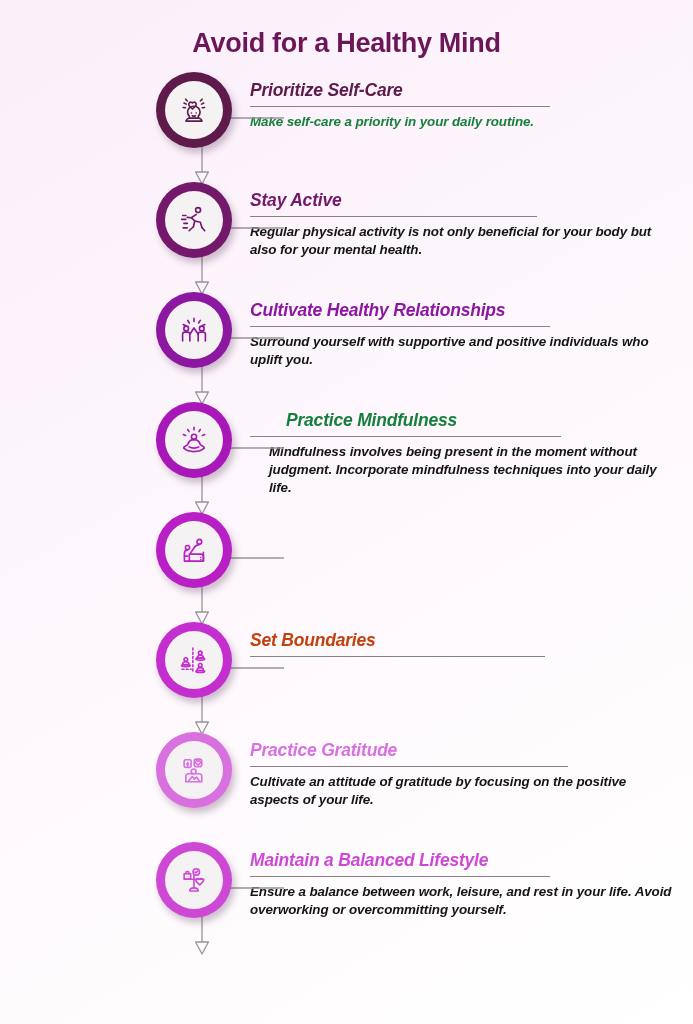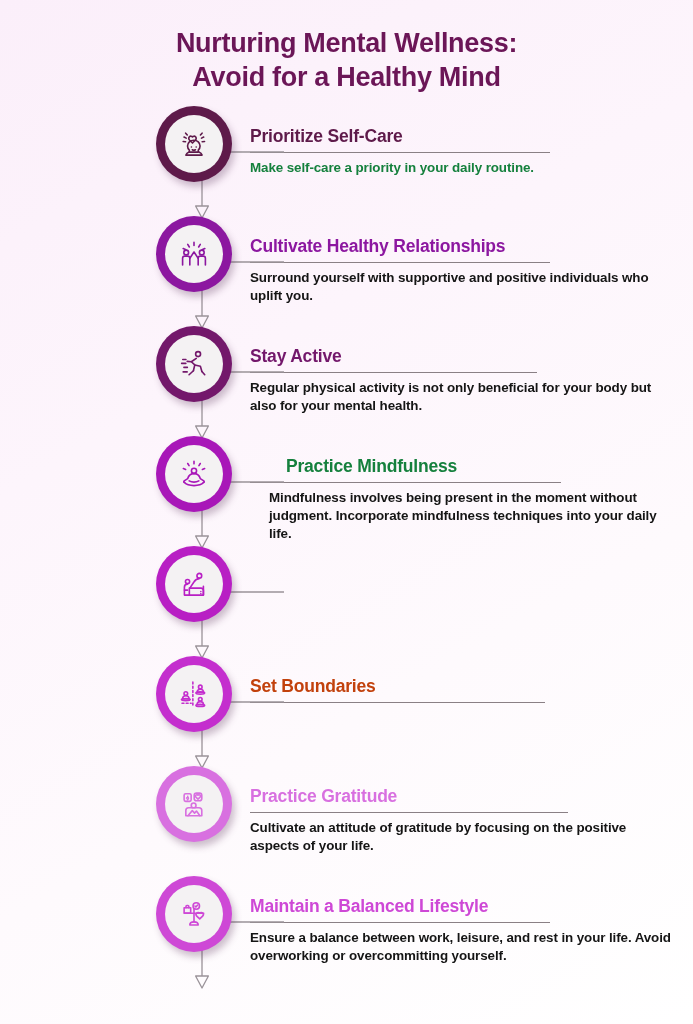--- a/index.html
+++ b/index.html
@@ -72,22 +72,23 @@
     height: 92px;
     z-index: 1;
     pointer-events: none;
   }
   .connector svg { display: block; overflow: visible; }
 
   
   .body {
     position: absolute;
     left: 250px;
-    top: 20px;
+    top: 8px;
     right: 18px;
+    font-style: italic;
   }
   .heading {
     font-size: 17.5px;
     font-weight: bold;
     line-height: 1.2;
     letter-spacing: -0.2px;
     white-space: nowrap;
   }
   .rule {
     height: 1px;
@@ -102,21 +103,20 @@
     line-height: 1.33;
     letter-spacing: -0.1px;
   }
 </style>
 </head>
 <body>
 
 <div class="page">
 
   <div class="title">
-    <span class="title-line">Nurturing Mental Wellness:</span>
     <span class="title-line">Avoid for a Healthy Mind</span>
   </div>
 
   <div class="steps">
       <div class="step">
         <div class="node" style="background: rgb(94, 26, 74);">
           <div class="node-inner" style="color: rgb(94, 26, 74);">
             <svg viewBox="0 0 40 40" fill="none" stroke="currentColor" stroke-width="1.7" stroke-linecap="round" stroke-linejoin="round">
         <path d="M15.2 15.8c-.9-1-1-2.6.1-3.5 1-.9 2.4-.6 3.1.3.7-.9 2.1-1.2 3.1-.3 1.1.9 1 2.5.1 3.5l-3.2 3.2z"></path>
         <path d="M13.2 22.2c0-3.6 2.9-6.2 6.6-6.2s6.6 2.6 6.6 6.2c0 2.2-1 3.4-1.9 4.2v2.1h-9.4v-2.1c-.9-.8-1.9-2-1.9-4.2z"></path>
@@ -134,20 +134,46 @@
         <path d="M9.6 56 L22.4 56 L16 68 Z" fill="none" stroke="#9a9399" stroke-width="1.3" stroke-linejoin="round"></path>
       </svg>
         </div>
         <div class="body">
           <div class="heading" style="color: rgb(94, 26, 74);">Prioritize Self-Care</div>
           <div class="rule" style="width: 300px; background: rgb(138, 128, 133);"></div>
           <div class="desc" style="color: #15803d;">Make self-care a priority in your daily routine.</div>
         </div>
       </div>
       <div class="step">
+        <div class="node" style="background: rgb(115, 24, 107);">
+          <div class="node-inner" style="color: rgb(115, 24, 107);">
+            <svg viewBox="0 0 40 40" fill="none" stroke="currentColor" stroke-width="1.7" stroke-linecap="round" stroke-linejoin="round">
+        <circle cx="24.3" cy="9.6" r="2.6"></circle>
+        <path d="M22.4 14.1l-5.2 3.5 3.6 3.4-1.4 6.1"></path>
+        <path d="M20.8 21l5.9 1.3 1.6 5.6"></path>
+        <path d="M17.2 17.6l-4.4-.4"></path>
+        <path d="M19.4 27.1l-4.6 4.2M28.3 27.9l3 3.4"></path>
+        <path d="M8.2 15.2h3.3M7 19.4h4.4M9.4 23.6h3.6M8.6 28.3h4.2"></path>
+      </svg>
+          </div>
+        </div>
+        <div class="connector">
+          <svg width="110" height="92" viewBox="0 0 110 92" fill="none">
+        <path d="M46 2 H98" stroke="#9a9399" stroke-width="1.3"></path>
+        <path d="M46 2 C 26 2, 16 14, 16 30 L16 56" stroke="#9a9399" stroke-width="1.3"></path>
+        <path d="M9.6 56 L22.4 56 L16 68 Z" fill="none" stroke="#9a9399" stroke-width="1.3" stroke-linejoin="round"></path>
+      </svg>
+        </div>
+        <div class="body">
+          <div class="heading" style="color: rgb(115, 24, 107);">Stay Active</div>
+          <div class="rule" style="width: 287px; background: rgb(138, 128, 133);"></div>
+          <div class="desc" style="color: rgb(21, 21, 21);">Regular physical activity is not only beneficial for your body but also for your mental health.</div>
+        </div>
+      </div>
+      <div class="step">
         <div class="node" style="background: rgb(140, 23, 160);">
           <div class="node-inner" style="color: rgb(140, 23, 160);">
             <svg viewBox="0 0 40 40" fill="none" stroke="currentColor" stroke-width="1.7" stroke-linecap="round" stroke-linejoin="round">
         <circle cx="11.8" cy="18.4" r="2.5"></circle>
         <circle cx="28.2" cy="18.4" r="2.5"></circle>
         <path d="M8 31.6v-7.1c0-1.3 1-2.3 2.3-2.3h3c1.3 0 2.3 1 2.3 2.3v7.1"></path>
         <path d="M24.4 31.6v-7.1c0-1.3 1-2.3 2.3-2.3h3c1.3 0 2.3 1 2.3 2.3v7.1"></path>
         <path d="M15.6 24.5l4.4-6.6 4.4 6.6"></path>
         <path d="M20 11v-3.2M15.1 12.6l-1.7-2.7M24.9 12.6l1.7-2.7M11.5 15.6l-2.9-1.4M28.5 15.6l2.9-1.4"></path>
       </svg>
@@ -157,46 +183,20 @@
           <svg width="110" height="92" viewBox="0 0 110 92" fill="none">
         <path d="M46 2 H98" stroke="#9a9399" stroke-width="1.3"></path>
         <path d="M46 2 C 26 2, 16 14, 16 30 L16 56" stroke="#9a9399" stroke-width="1.3"></path>
         <path d="M9.6 56 L22.4 56 L16 68 Z" fill="none" stroke="#9a9399" stroke-width="1.3" stroke-linejoin="round"></path>
       </svg>
         </div>
         <div class="body">
           <div class="heading" style="color: rgb(140, 23, 160);">Cultivate Healthy Relationships</div>
           <div class="rule" style="width: 300px; background: rgb(138, 128, 133);"></div>
           <div class="desc" style="color: rgb(21, 21, 21);">Surround yourself with supportive and positive individuals who uplift you.</div>
-        </div>
-      </div>
-      <div class="step">
-        <div class="node" style="background: rgb(115, 24, 107);">
-          <div class="node-inner" style="color: rgb(115, 24, 107);">
-            <svg viewBox="0 0 40 40" fill="none" stroke="currentColor" stroke-width="1.7" stroke-linecap="round" stroke-linejoin="round">
-        <circle cx="24.3" cy="9.6" r="2.6"></circle>
-        <path d="M22.4 14.1l-5.2 3.5 3.6 3.4-1.4 6.1"></path>
-        <path d="M20.8 21l5.9 1.3 1.6 5.6"></path>
-        <path d="M17.2 17.6l-4.4-.4"></path>
-        <path d="M19.4 27.1l-4.6 4.2M28.3 27.9l3 3.4"></path>
-        <path d="M8.2 15.2h3.3M7 19.4h4.4M9.4 23.6h3.6M8.6 28.3h4.2"></path>
-      </svg>
-          </div>
-        </div>
-        <div class="connector">
-          <svg width="110" height="92" viewBox="0 0 110 92" fill="none">
-        <path d="M46 2 H98" stroke="#9a9399" stroke-width="1.3"></path>
-        <path d="M46 2 C 26 2, 16 14, 16 30 L16 56" stroke="#9a9399" stroke-width="1.3"></path>
-        <path d="M9.6 56 L22.4 56 L16 68 Z" fill="none" stroke="#9a9399" stroke-width="1.3" stroke-linejoin="round"></path>
-      </svg>
-        </div>
-        <div class="body">
-          <div class="heading" style="color: rgb(115, 24, 107);">Stay Active</div>
-          <div class="rule" style="width: 287px; background: rgb(138, 128, 133);"></div>
-          <div class="desc" style="color: rgb(21, 21, 21);">Regular physical activity is not only beneficial for your body but also for your mental health.</div>
         </div>
       </div>
       <div class="step">
         <div class="node" style="background: rgb(168, 23, 184);">
           <div class="node-inner" style="color: rgb(168, 23, 184);">
             <svg viewBox="0 0 40 40" fill="none" stroke="currentColor" stroke-width="1.7" stroke-linecap="round" stroke-linejoin="round">
         <circle cx="20" cy="16.6" r="2.7"></circle>
         <path d="M20 19.6c-3.4 0-5.8 2.4-6.6 5.2l-3.7 2.4c-.7.5-.6 1.6.3 1.8"></path>
         <path d="M20 19.6c3.4 0 5.8 2.4 6.6 5.2l3.7 2.4c.7.5.6 1.6-.3 1.8"></path>
         <path d="M10 29c1.9 2.1 5.6 3.2 10 3.2s8.1-1.1 10-3.2"></path>

